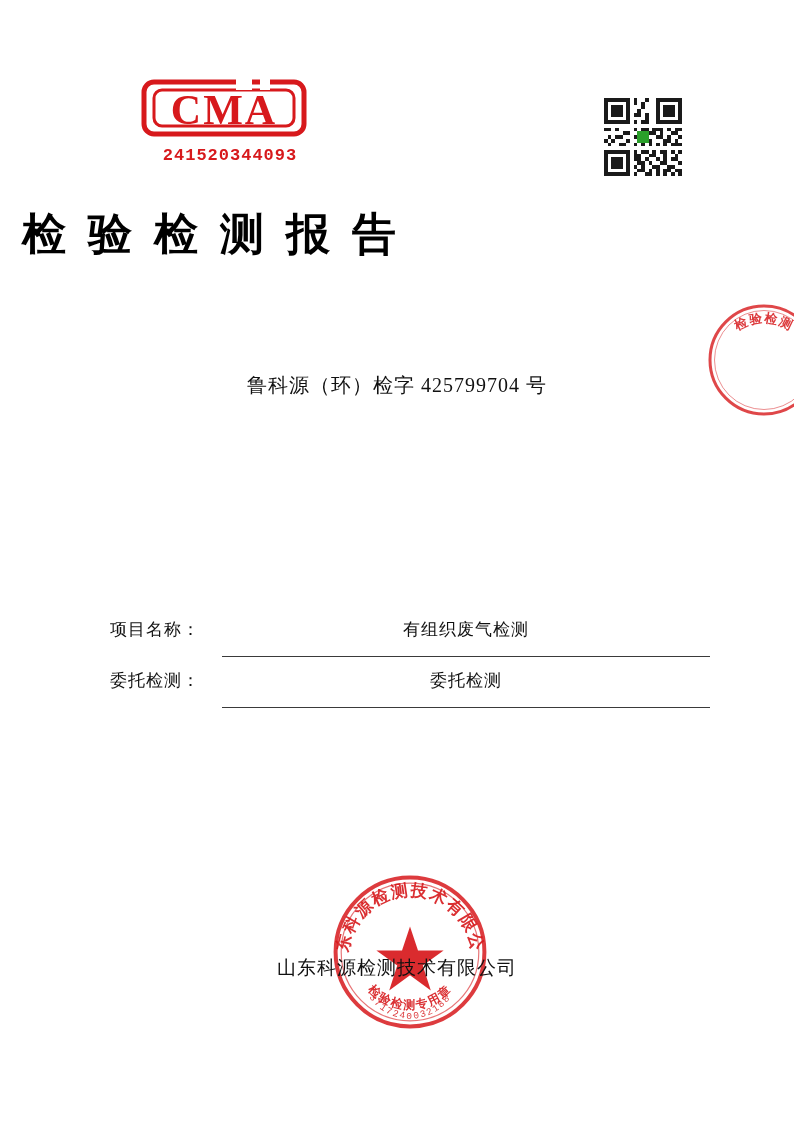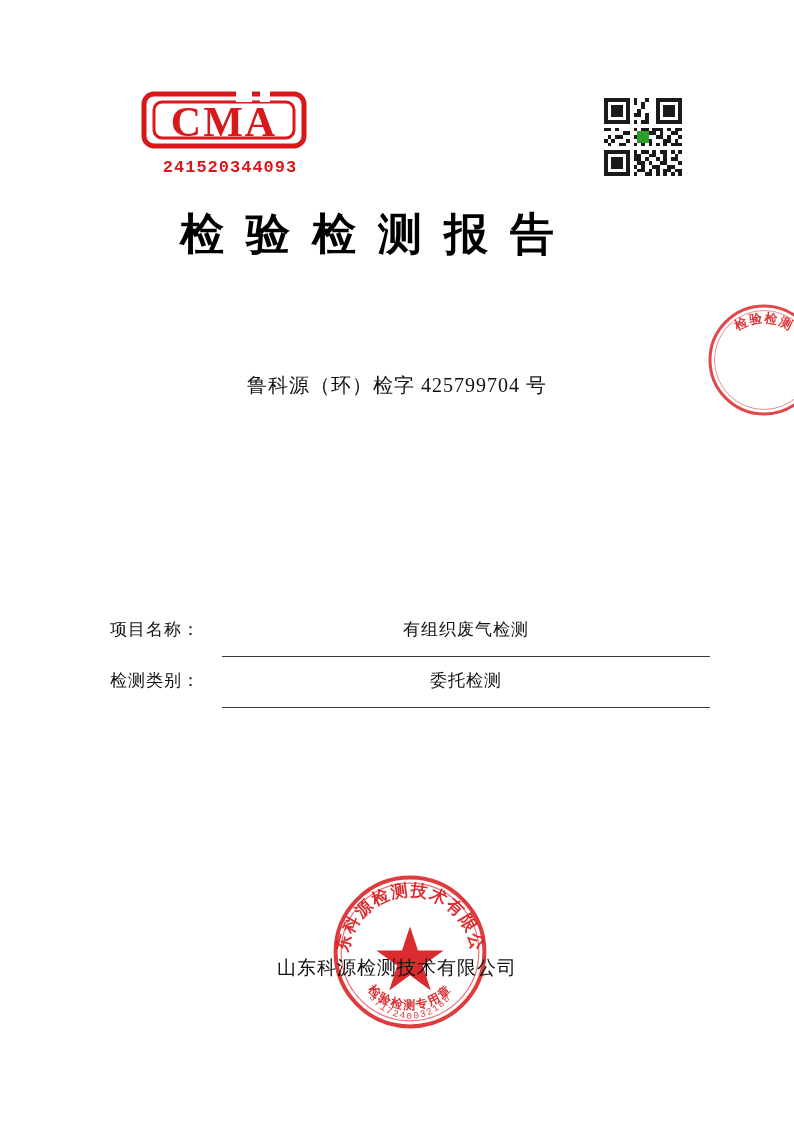--- a/index.html
+++ b/index.html
@@ -19,21 +19,21 @@
   .page {
     position: relative;
     width: 794px;
     height: 1123px;
   }
 
   
   .cma-block {
     position: absolute;
     left: 140px;
-    top: 84px;
+    top: 72px;
     width: 180px;
     text-align: center;
   }
   .cma-logo {
     width: 168px;
     height: 72px;
     display: block;
   }
   .cma-number {
     font-family: "Liberation Mono", "DejaVu Sans Mono", monospace;
@@ -53,21 +53,20 @@
     height: 78px;
   }
   .qr-wrap svg { display: block; }
 
   
   .doc-title {
     position: absolute;
     top: 205px;
     left: 0;
     width: 734px;
-    text-align: center;
     font-size: 44px;
     font-weight: bold;
     letter-spacing: 22px;
     text-indent: 22px;
     font-family: "Liberation Serif", "DejaVu Serif", serif;
     color: #000;
   }
 
   
   .report-no {
@@ -260,21 +259,21 @@
   <div class="doc-title">检验检测报告</div>
 
   <div class="report-no">鲁科源（环）检字 425799704 号</div>
 
   <div class="info-table">
     <div class="info-row">
       <div class="info-label">项目名称：</div>
       <div class="info-value">有组织废气检测</div>
     </div>
     <div class="info-row">
-      <div class="info-label">检测类别：</div>
+      <div class="info-label">委托检测：</div>
       <div class="info-value">委托检测</div>
     </div>
   </div>
 
   <div class="company-name">山东科源检测技术有限公司</div>
 
   <svg class="seal-main" viewBox="0 0 200 200">
     <circle cx="100" cy="100" r="93" fill="none" stroke="#d7191c" stroke-width="5" opacity="0.85"></circle>
     <circle cx="100" cy="100" r="86" fill="none" stroke="#d7191c" stroke-width="1.5" opacity="0.6"></circle>
     <path id="sealTopArc" d="M 22,108 A 78,78 0 0 1 178,108" fill="none"></path>

